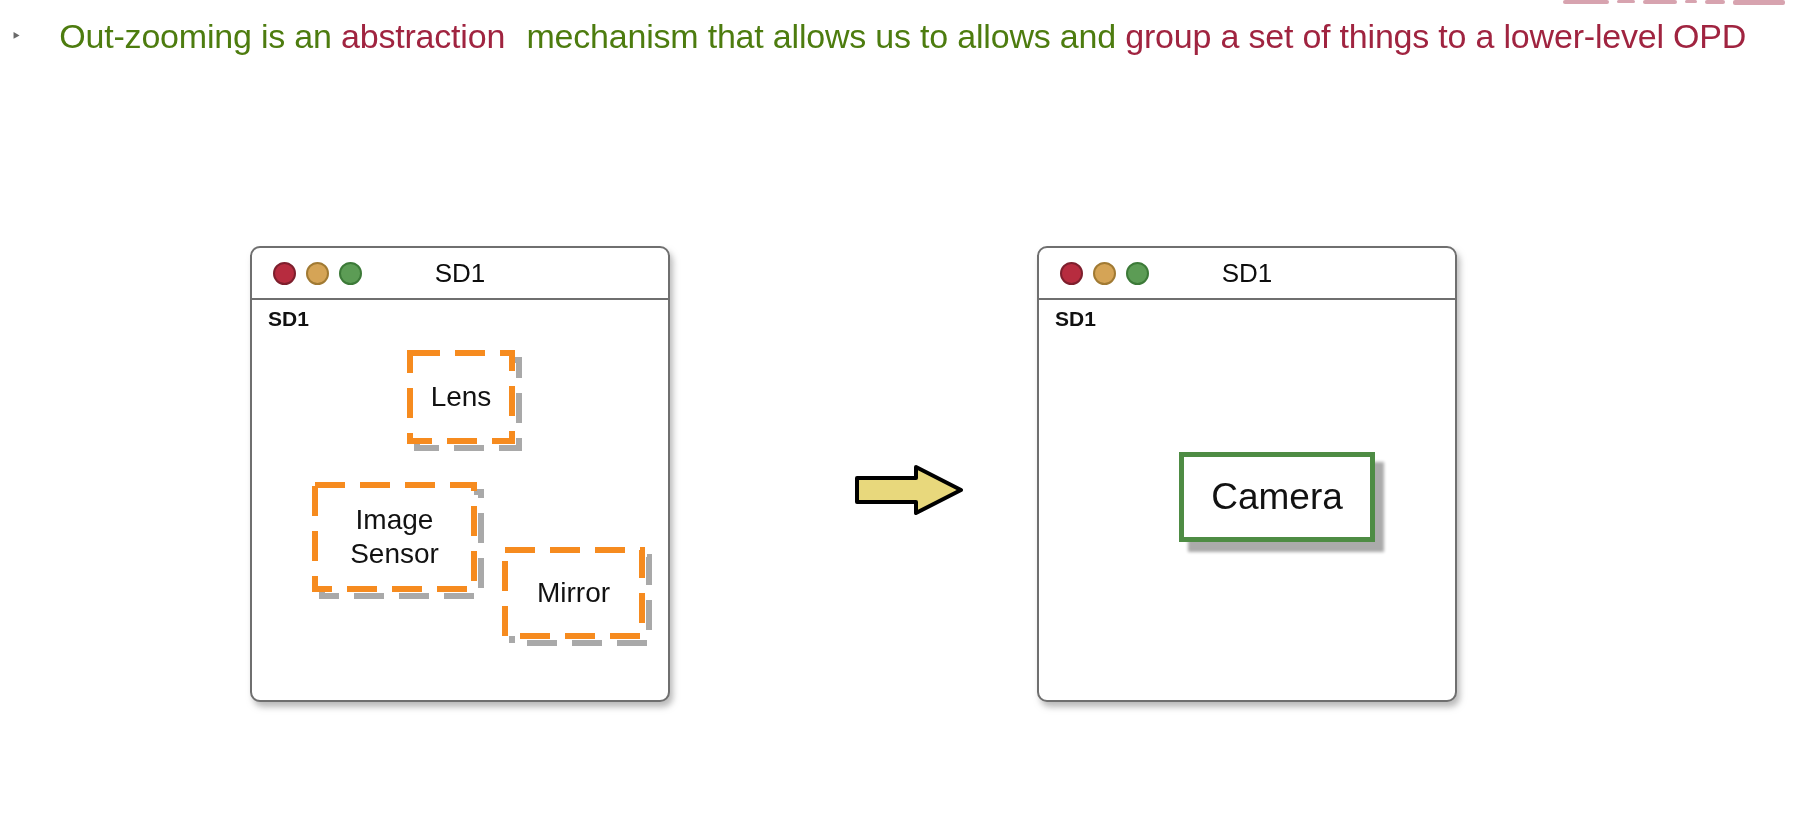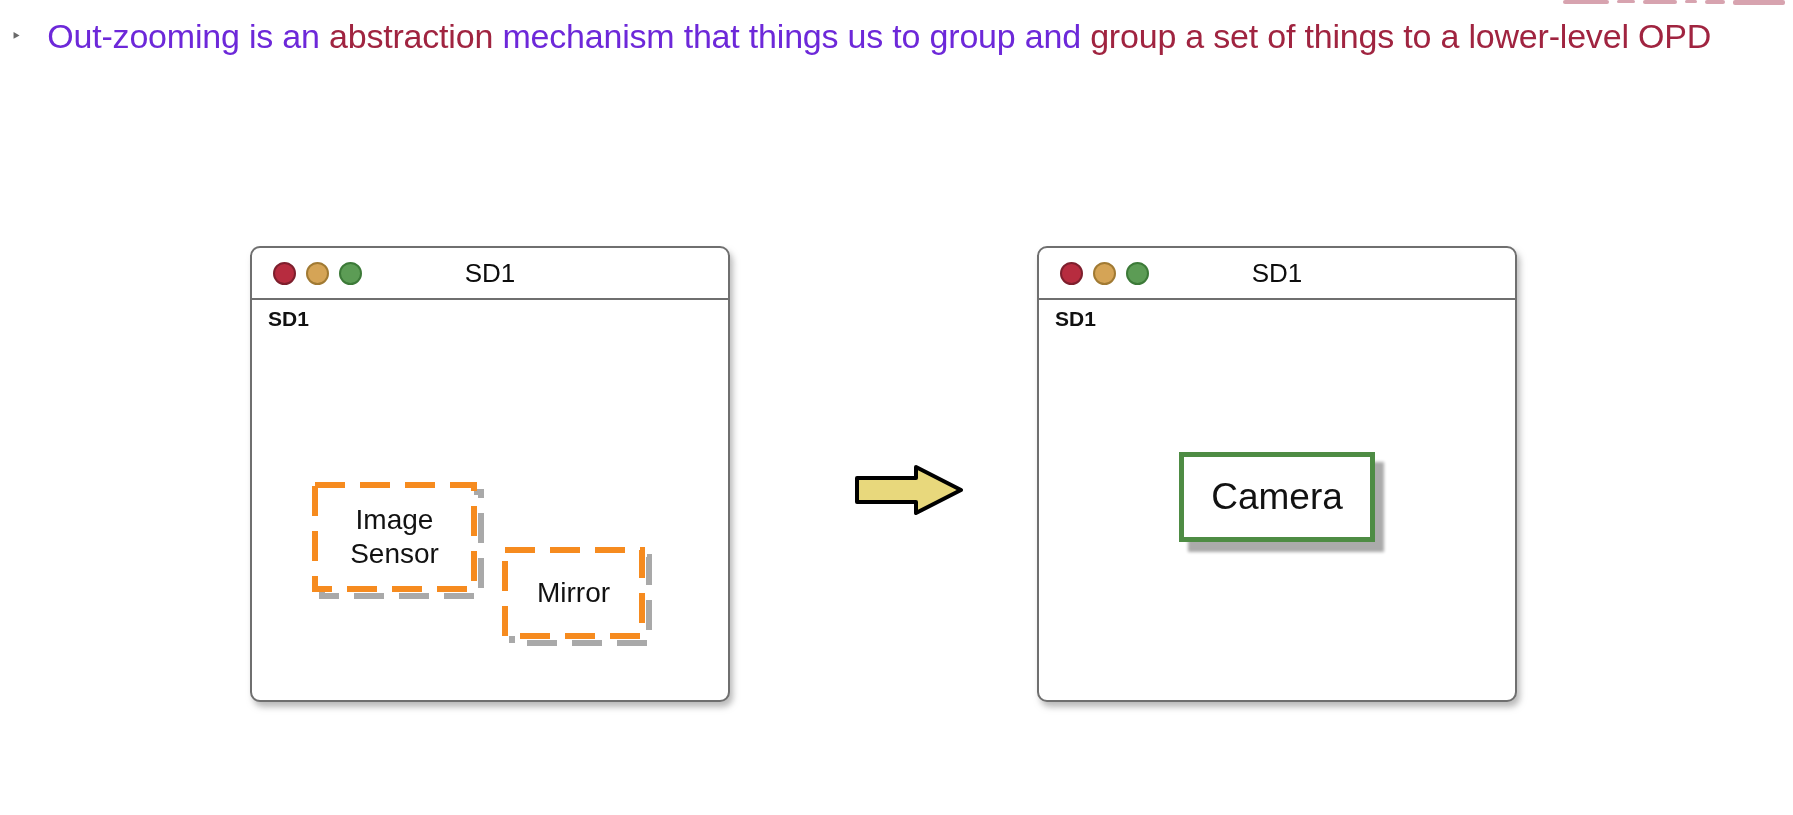--- a/index.html
+++ b/index.html
@@ -7,30 +7,30 @@
     position:relative;width:1793px;height:815px;background:#ffffff;
     font-family:"Liberation Sans", sans-serif;overflow:hidden;
   }
 
   
   .bullet-line{
     position:absolute;left:12px;top:15px;width:1778px;
     font-size:34px;line-height:42px;letter-spacing:-0.2px;white-space:nowrap;
   }
   .bullet-glyph{color:#6a6a6a;font-size:23px;margin-right:27px;vertical-align:4px;}
-  .seg-gray{color:#6d28d9;}
+  .seg-gray{color:#4d7c0f;margin-left:12px;}
   .seg-red{color:#A02440;font-weight:400;}
 
   
   .clip-frag{position:absolute;top:0;right:8px;display:flex;gap:8px;align-items:flex-start;}
   .clip-frag i{display:block;height:4px;background:rgba(160,36,64,0.42);border-radius:2px;}
 
   
   .window{
-    position:absolute;top:246px;width:480px;height:456px;background:#ffffff;
+    position:absolute;top:246px;width:420px;height:456px;background:#ffffff;
     border:2px solid #6f6f6f;border-radius:10px;box-sizing:border-box;
     box-shadow:3px 5px 6px rgba(130,130,130,0.55);
   }
   .win-left{left:250px;}
   .win-right{left:1037px;}
   .titlebar{
     position:relative;height:50px;border-bottom:2px solid #6f6f6f;
     display:flex;align-items:center;
   }
   .traffic{display:flex;gap:10px;margin-left:21px;position:relative;z-index:2;}
@@ -65,21 +65,21 @@
 
   
   .arrow{position:absolute;left:855px;top:464px;}
 </style>
 </head>
 <body>
 
 <div class="stage">
 
   <div class="bullet-line">
-    <span class="bullet-glyph">‣</span><span class="seg-gray">Out-zooming is an </span><span class="seg-red">abstraction</span><span class="seg-gray"> mechanism that things us to group and </span><span class="seg-red">group a set of things to a lower-level OPD</span>
+    <span class="bullet-glyph">‣</span><span class="seg-gray">Out-zooming is an </span><span class="seg-red">abstraction</span><span class="seg-gray"> mechanism that allows us to allows and </span><span class="seg-red">group a set of things to a lower-level OPD</span>
   </div>
 
   <div class="clip-frag">
     <i style="width:46px"></i>
       <i style="width:18px;height:3px"></i>
       <i style="width:34px"></i>
     <i style="width:12px;height:3px"></i>
       <i style="width:20px"></i>
       <i style="width:52px;height:5px"></i>
   </div>
@@ -88,20 +88,27 @@
     <div class="titlebar">
       <div class="traffic">
         <span class="dot dot-red"></span>
         <span class="dot dot-yellow"></span>
         <span class="dot dot-green"></span>
       </div>
       <div class="wtitle">SD1</div>
     </div>
     <div class="canvas-label">SD1</div>
 
+    <div class="obox" style="left:155px;top:102px;width:108px;height:94px">
+      <svg width="122" height="108" viewBox="0 0 122 108">
+        <rect x="10" y="10" width="102" height="88" fill="none" stroke="#A9A9A9" stroke-width="6" stroke-dasharray="30 15"></rect>
+        <rect x="3" y="3" width="102" height="88" fill="#ffffff" stroke="#F68B1F" stroke-width="6" stroke-dasharray="30 15"></rect>
+      </svg>
+      <div class="obox-label">Lens</div>
+    </div>
 
     <div class="obox" style="left:60px;top:234px;width:165px;height:110px">
       <svg width="179" height="124" viewBox="0 0 179 124">
         <rect x="10" y="10" width="159" height="104" fill="none" stroke="#A9A9A9" stroke-width="6" stroke-dasharray="30 15"></rect>
         <rect x="3" y="3" width="159" height="104" fill="#ffffff" stroke="#F68B1F" stroke-width="6" stroke-dasharray="30 15"></rect>
       </svg>
       <div class="obox-label">Image Sensor</div>
     </div>
 
     <div class="obox" style="left:250px;top:299px;width:143px;height:92px">

